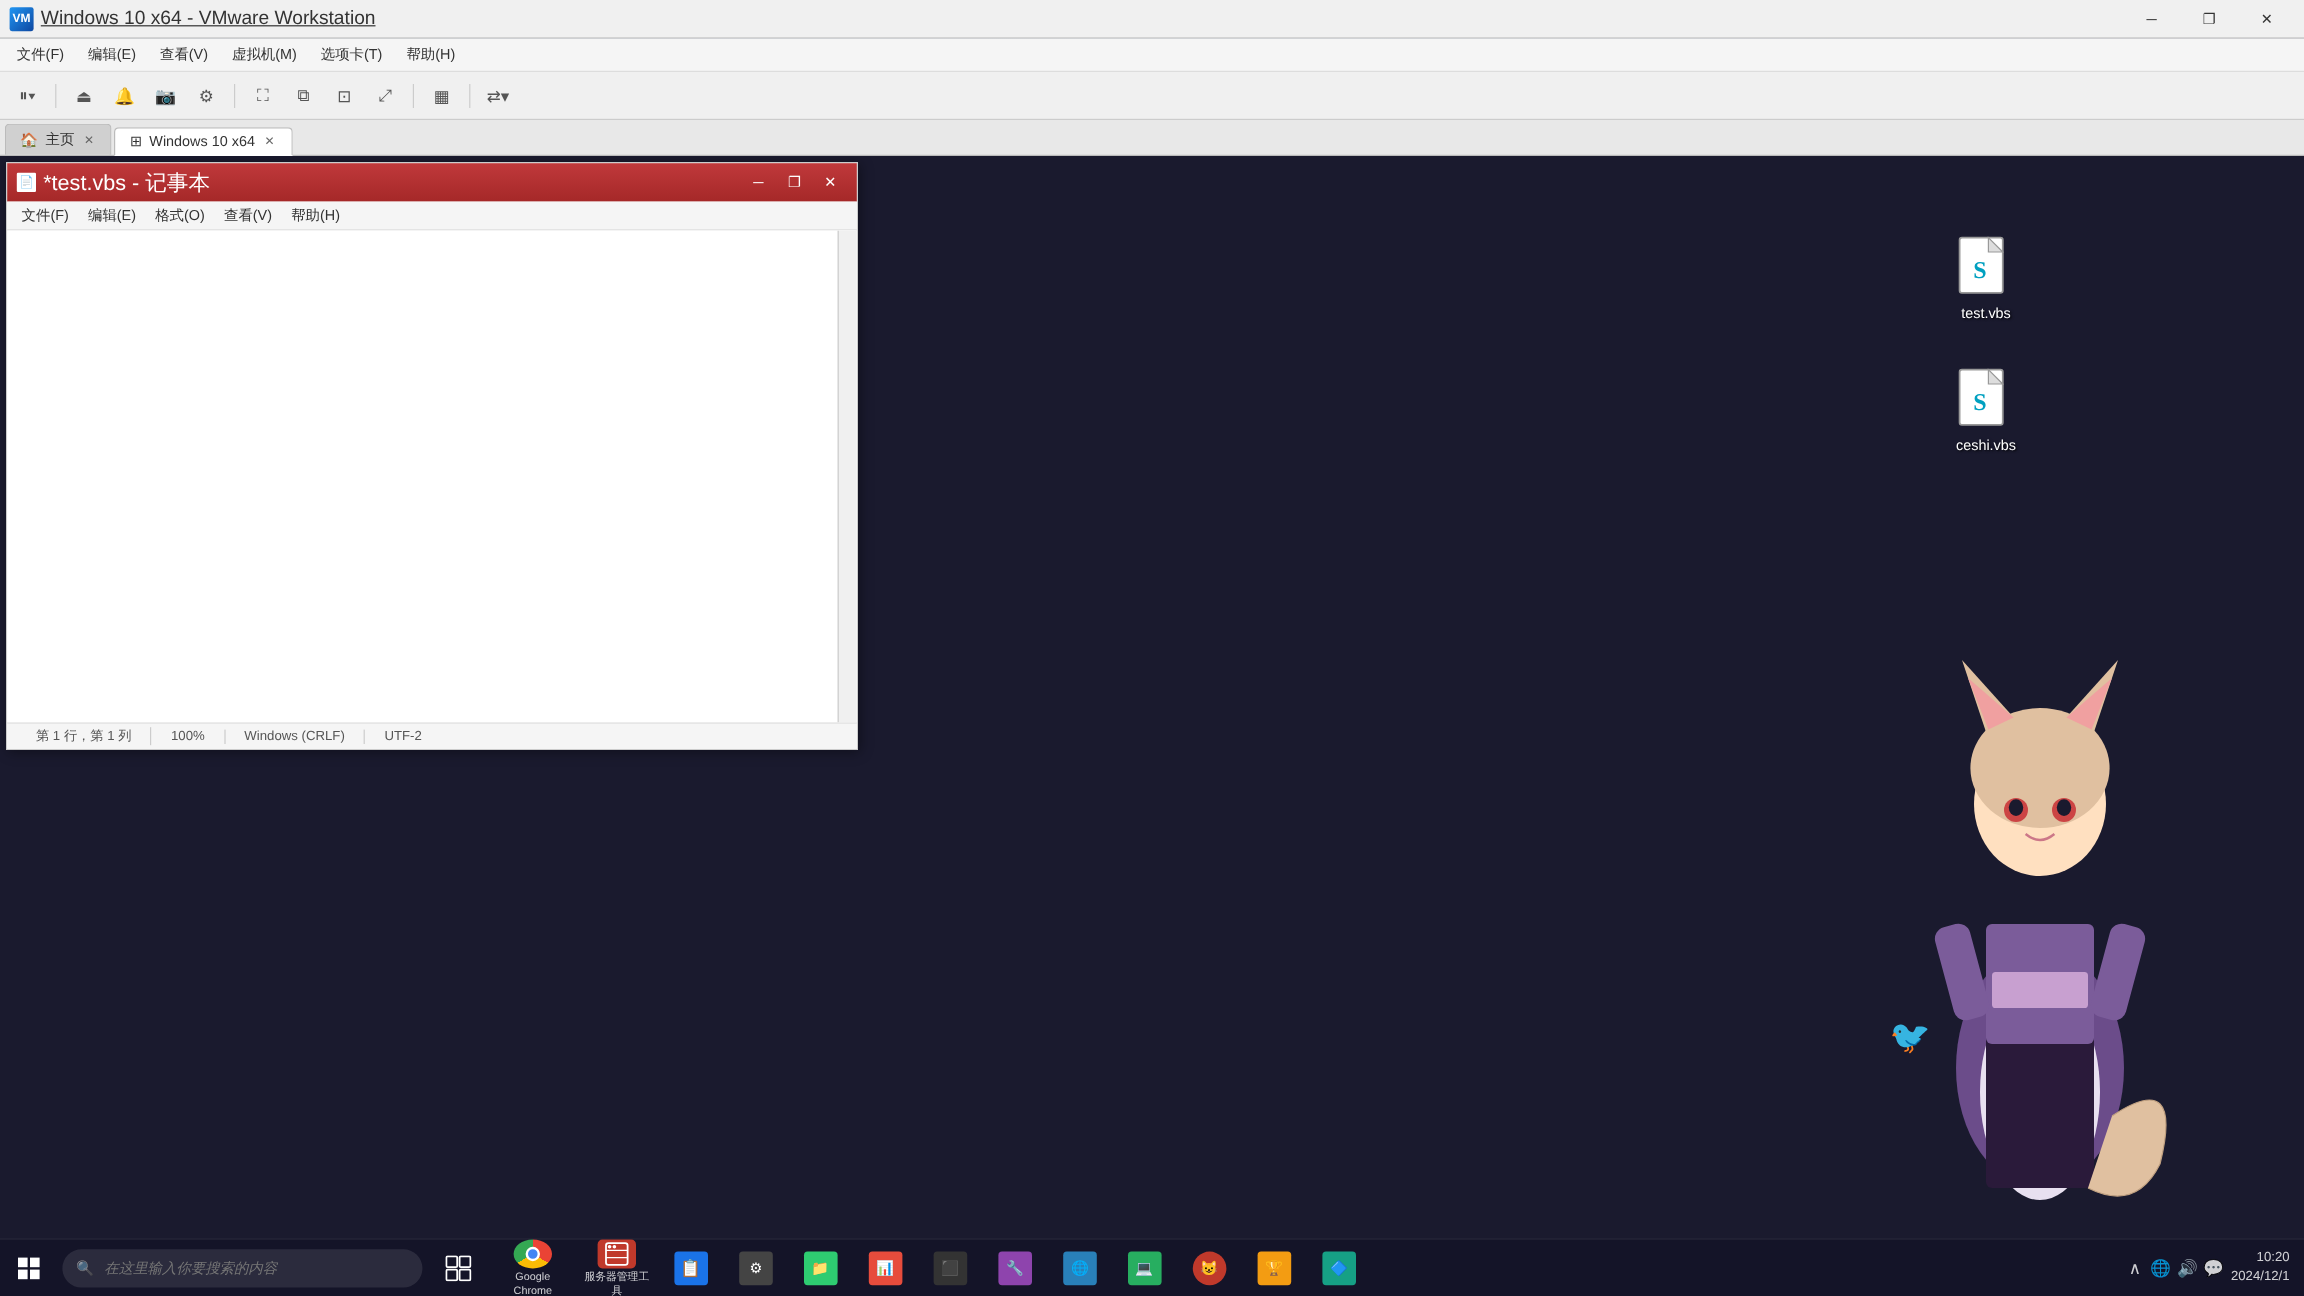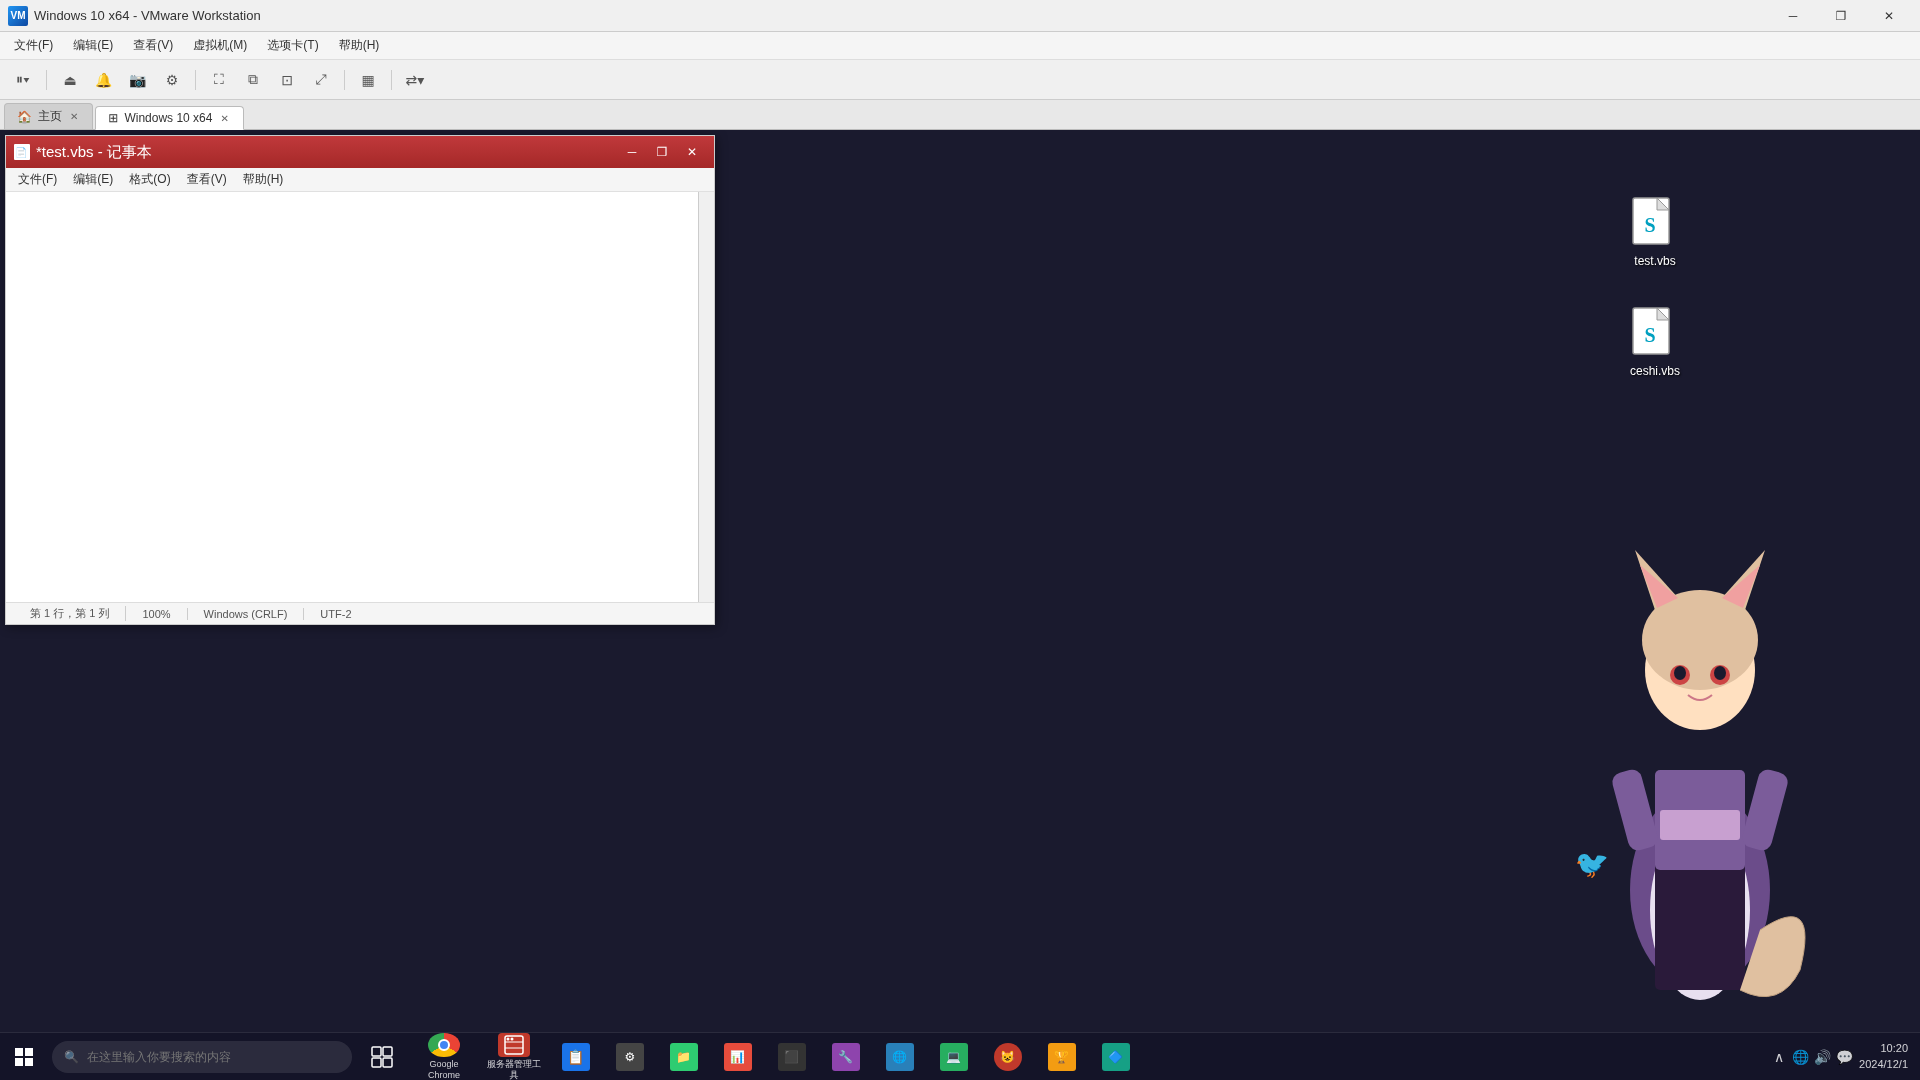--- a/index.html
+++ b/index.html
@@ -53,23 +53,24 @@
       border-radius: 2px;
       display: flex;
       align-items: center;
       justify-content: center;
       color: white;
       font-size: 10px;
       font-weight: bold;
     }
 
     #vmware-titlebar .title-text {
-      font-size: 13px;
+      font-size: 16px;
       color: #333;
       flex: 1;
+      text-decoration: underline;
     }
 
     #vmware-titlebar .window-controls {
       display: flex;
       gap: 2px;
     }
 
     .win-btn {
       width: 46px;
       height: 32px;
@@ -253,21 +254,21 @@
       border-radius: 1px;
       display: flex;
       align-items: center;
       justify-content: center;
       color: #c0393b;
       font-size: 10px;
       font-weight: bold;
     }
 
     #notepad-titlebar .np-title {
-      font-size: 15px;
+      font-size: 18px;
       flex: 1;
     }
 
     #notepad-titlebar .np-controls {
       display: flex;
       gap: 2px;
     }
 
     .np-btn {
       width: 28px;
@@ -382,20 +383,21 @@
       margin: 0 4px;
     }
 
     .taskbar-search input {
       background: none;
       border: none;
       outline: none;
       color: rgba(255,255,255,0.7);
       font-size: 12px;
       width: 100%;
+      font-style: italic;
     }
 
     .taskbar-search-icon {
       color: rgba(255,255,255,0.6);
       font-size: 12px;
     }
 
     .taskbar-apps {
       display: flex;
       align-items: center;

